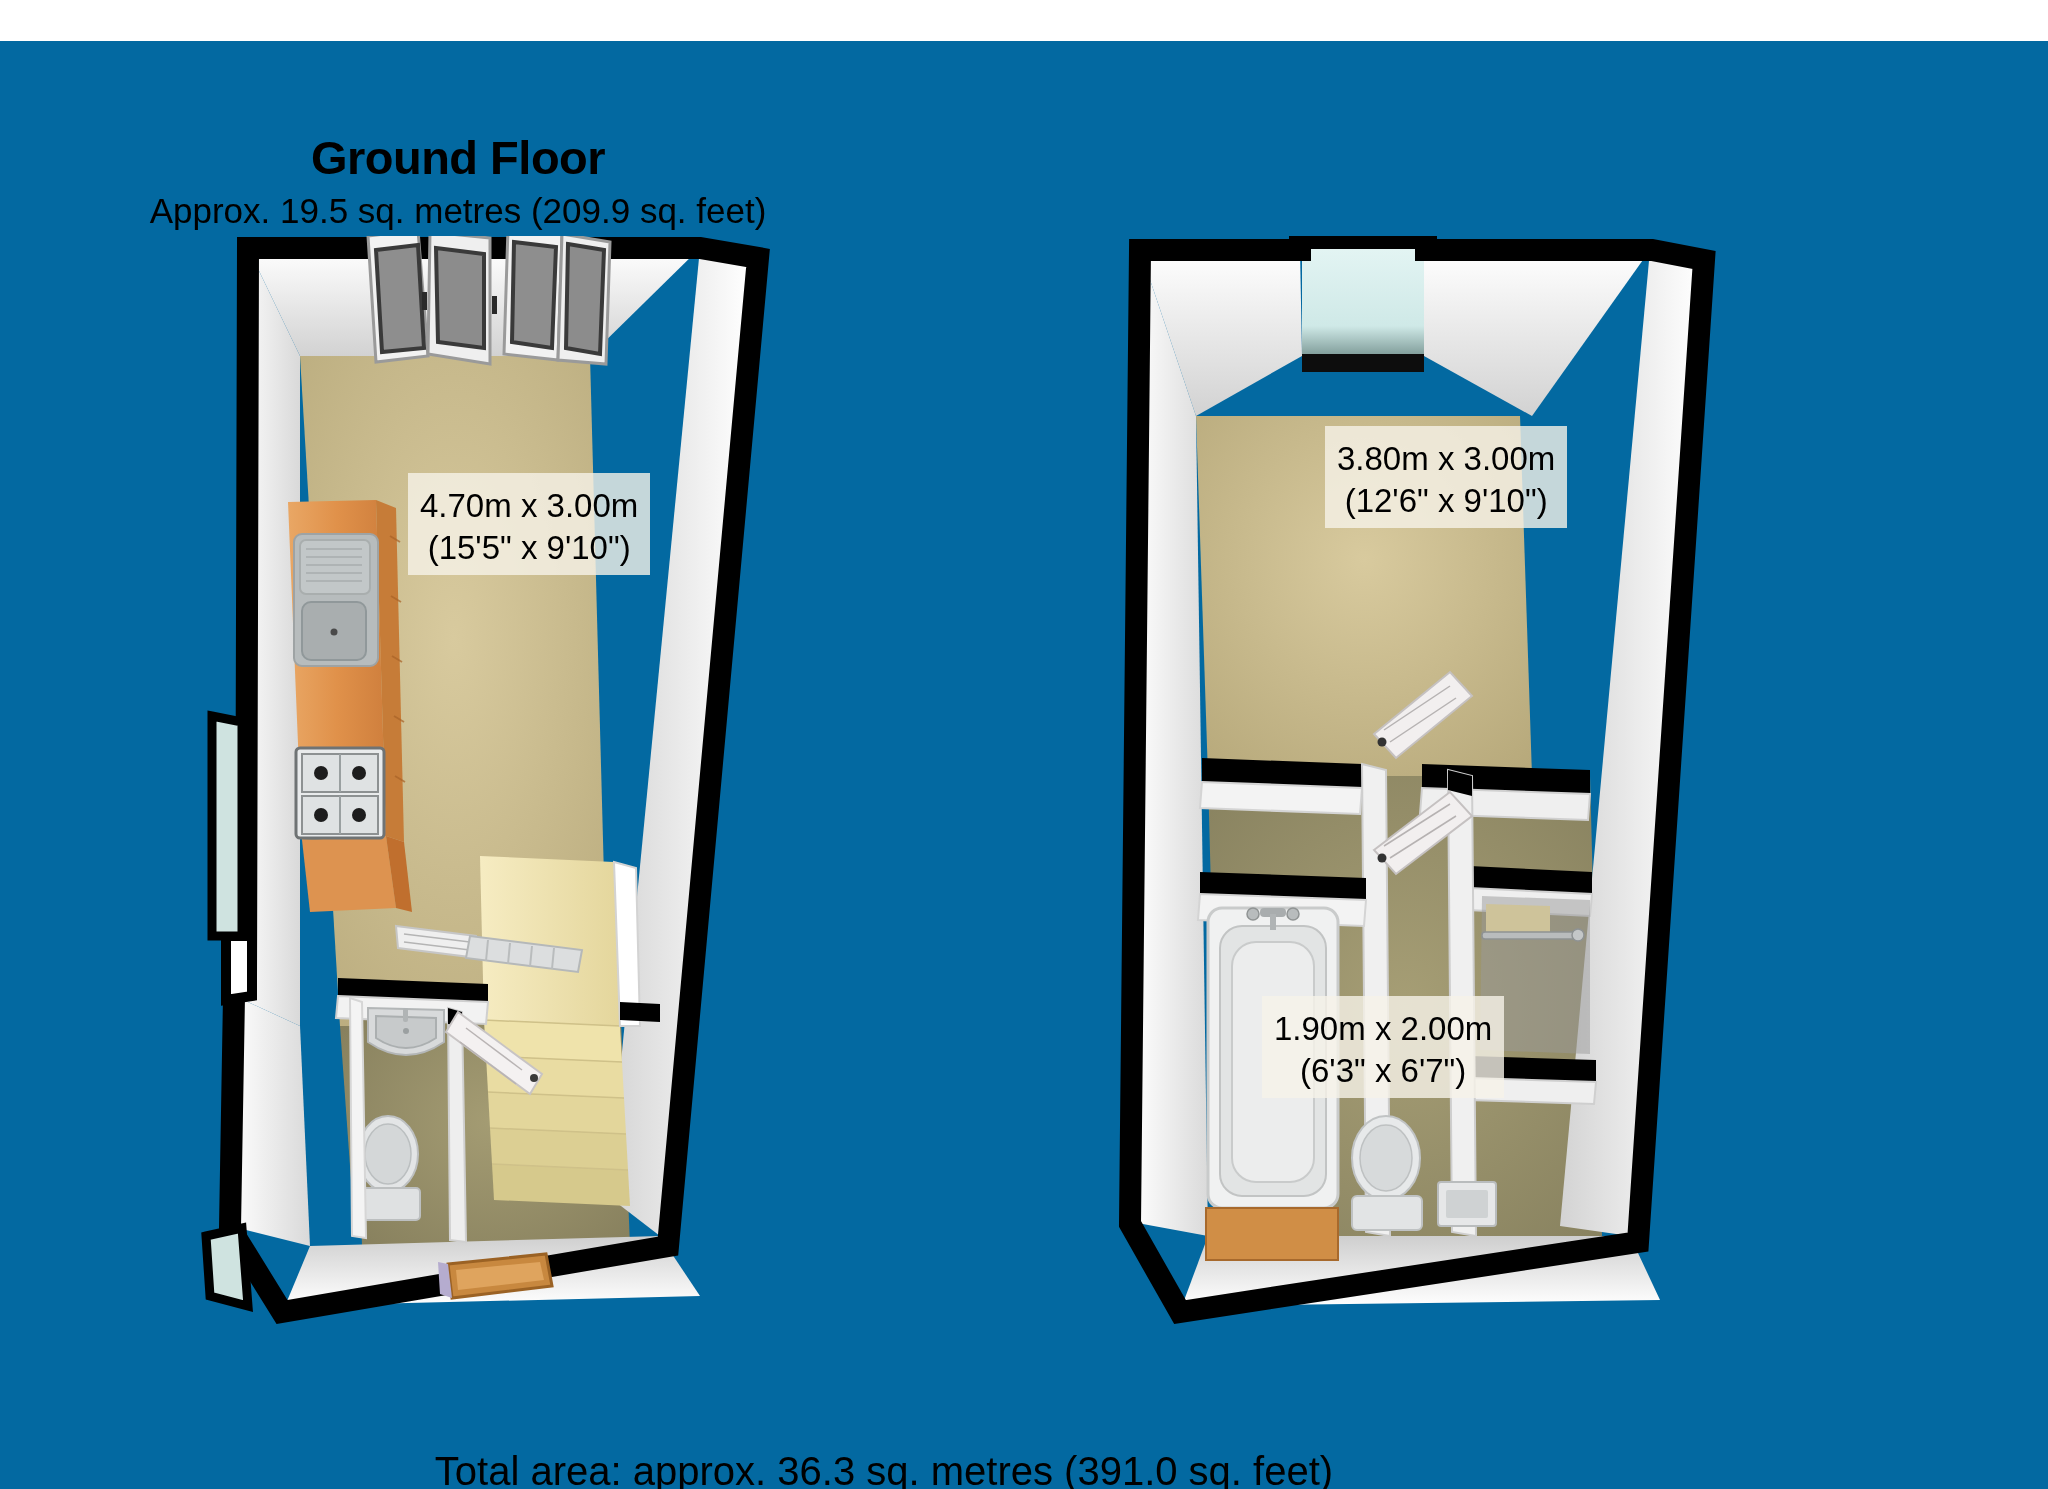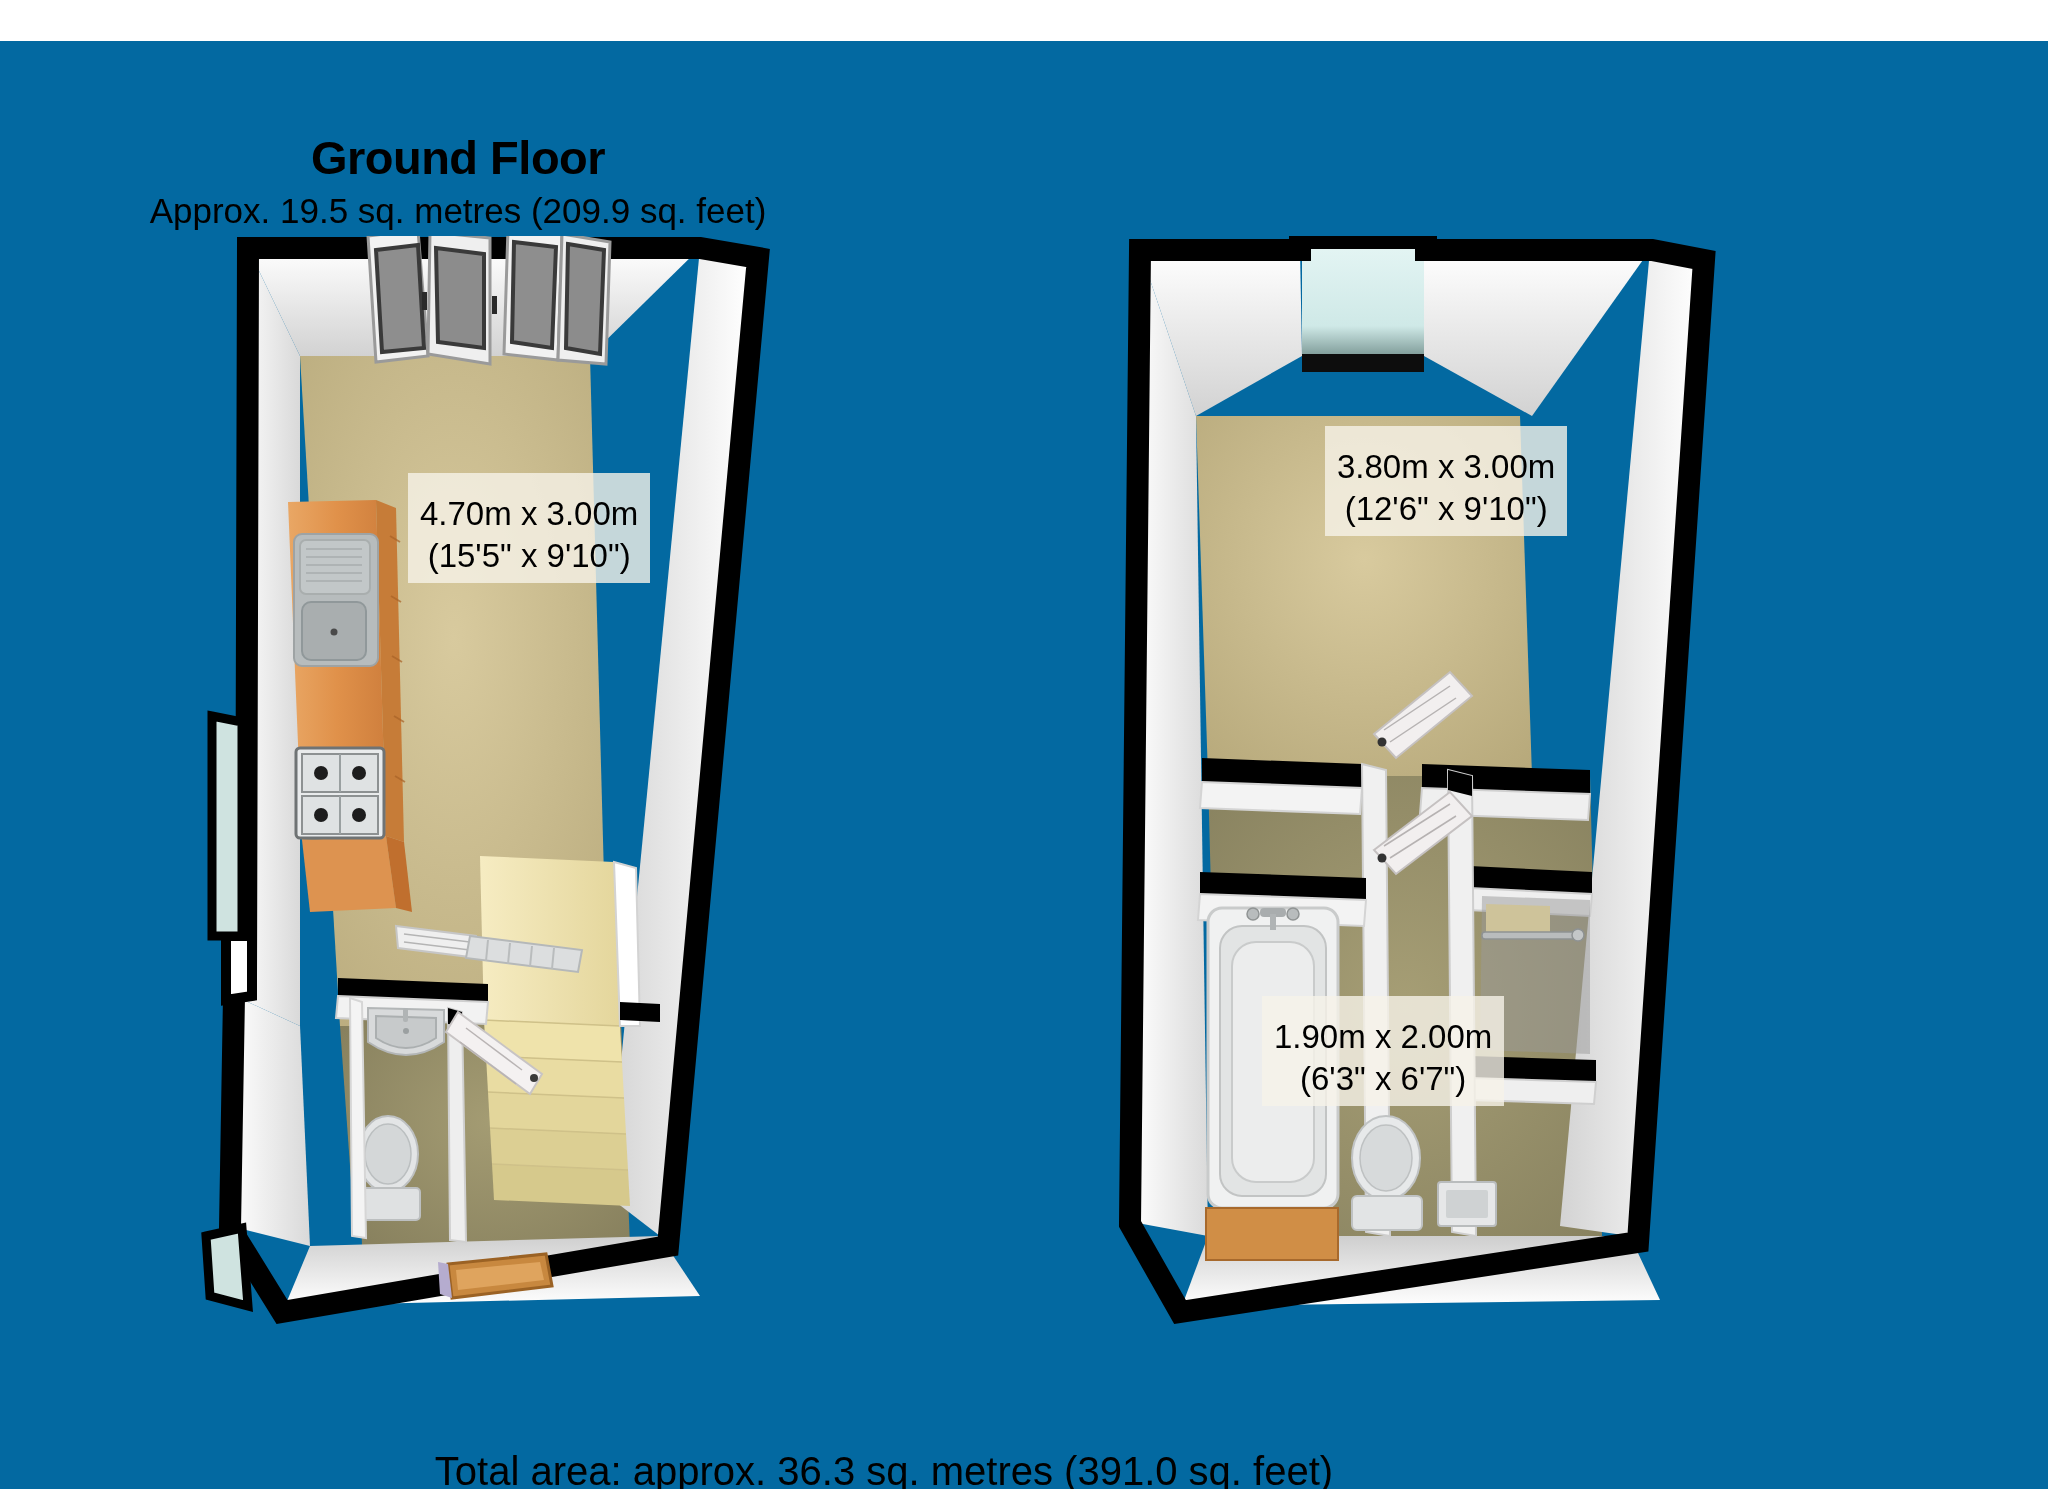--- a/index.html
+++ b/index.html
@@ -63,21 +63,21 @@
   #first-plan  { left: 1090px; top: 195px; width: 760px; height: 1150px; }
   .plan svg { display: block; width: 100%; height: 100%; }
 
   
   .dim {
     position: absolute;
     background: rgba(246, 243, 232, 0.80);
     font-size: 33px;
     line-height: 1.28;
     text-align: center;
-    padding: 20px 12px 6px 12px;
+    padding: 12px 12px 6px 12px;
     white-space: nowrap;
     color: #000;
   }
   .dim .l2 { display: block; }
   #dim-living   { left: 408px;  top: 432px; }
   #dim-hall     { left: 482px;  top: 1015px; }
   #dim-bedroom  { left: 1325px; top: 385px; }
   #dim-bath     { left: 1262px; top: 955px; }
 </style>
 </head>

